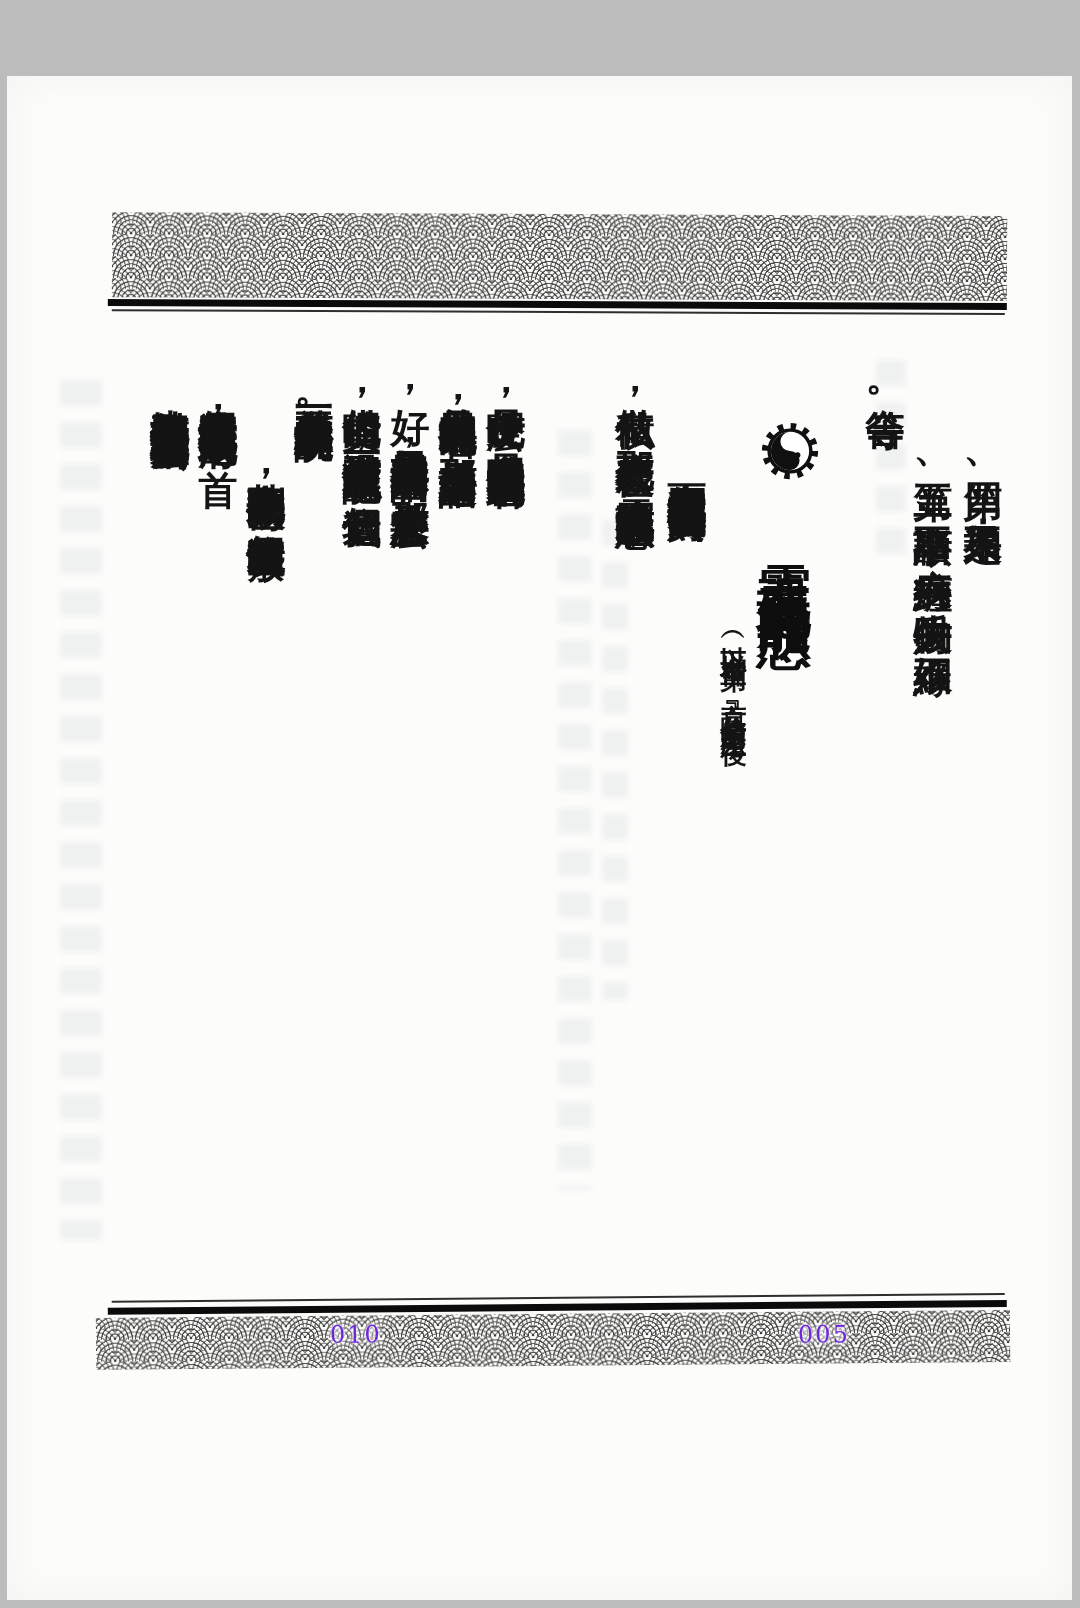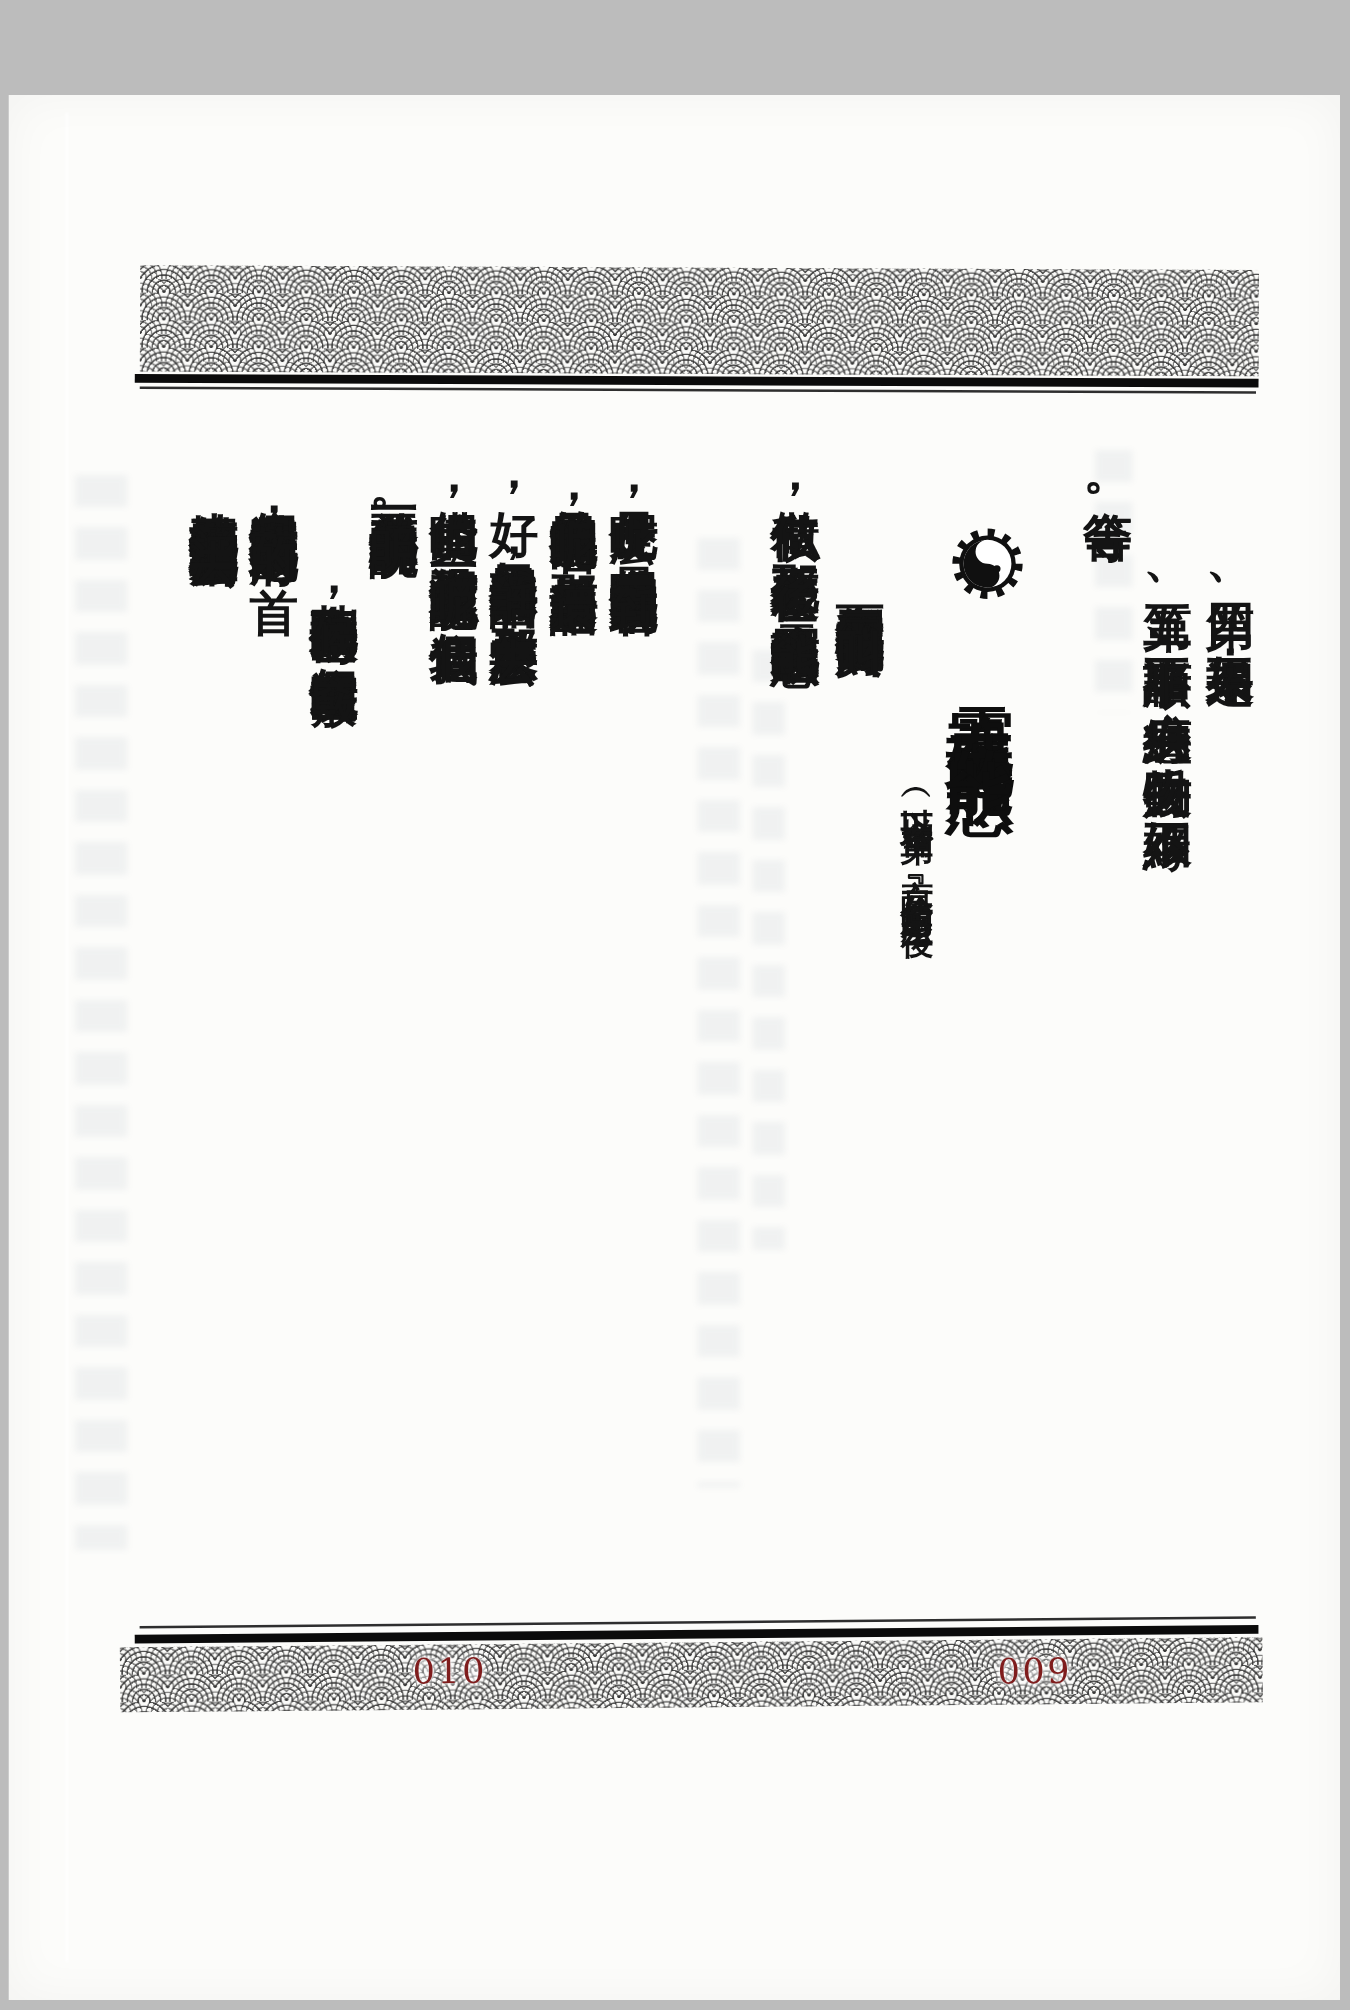--- a/index.html
+++ b/index.html
@@ -36,21 +36,21 @@
     color:#141414;
     font-weight:700;
   }
   .body-col{font-size:39px;line-height:44px;letter-spacing:1px;}
   .title-col{font-size:54px;line-height:62px;letter-spacing:7px;color:#0e0e0e;}
   .subtitle-col{font-size:26px;line-height:32px;letter-spacing:4px;}
   .section-icon{position:absolute;}
   .pagenum{
     position:absolute;
     font-family:"DejaVu Serif","Liberation Serif",serif;
-    font-size:28px;letter-spacing:2px;color:#7f1d1d;
+    font-size:24px;letter-spacing:2px;color:#6d28d9;
     text-shadow:0 0 3px #fff,0 0 5px #fff,0 0 7px #fff;
   }
   
   .ghost{
     position:absolute;
     background-image:repeating-linear-gradient(to bottom,#7d8ea0 0 26px,transparent 26px 42px);
     filter:blur(2.5px);
     opacity:.09;
     pointer-events:none;
   }
@@ -111,16 +111,16 @@
     <div class="vcol body-col" style="left:244px;top:452px;">其實人在剛剛死亡的時候，這個時候靈魂出竅，</div>
     <div class="vcol body-col" style="left:196px;top:378px;">這個時候靈魂是由地府接引使者來引領到地府的，首</div>
     <div class="vcol body-col" style="left:148px;top:378px;">先地府接引使者要引領亡魂到當方土地神處辦理消去</div>
   </div>
 
   <div class="band-group" style="top:1293px;height:80px;transform:rotate(-0.5deg);">
     <div class="rule-thin" style="left:112px;top:4px;width:893px;"></div>
     <div class="rule-thick" style="left:108px;top:11px;width:899px;"></div>
     <div class="wave-band" style="left:96px;top:21px;width:914px;height:52px;"></div>
     <div class="pagenum" style="left:330px;top:26px;">010</div>
-    <div class="pagenum" style="left:798px;top:30px;">009</div>
+    <div class="pagenum" style="left:798px;top:30px;">005</div>
   </div>
 
 </div>
 
 </body></html>

